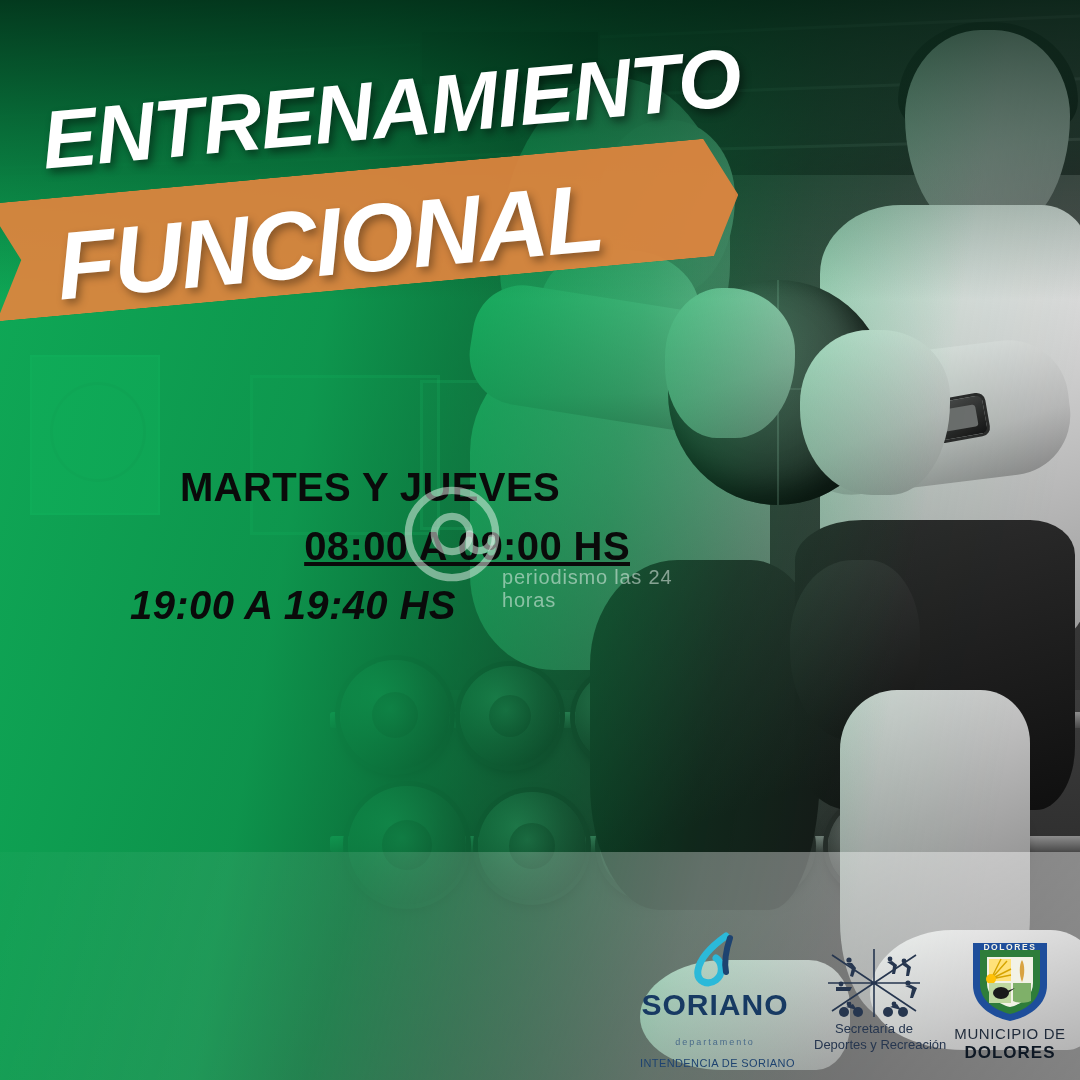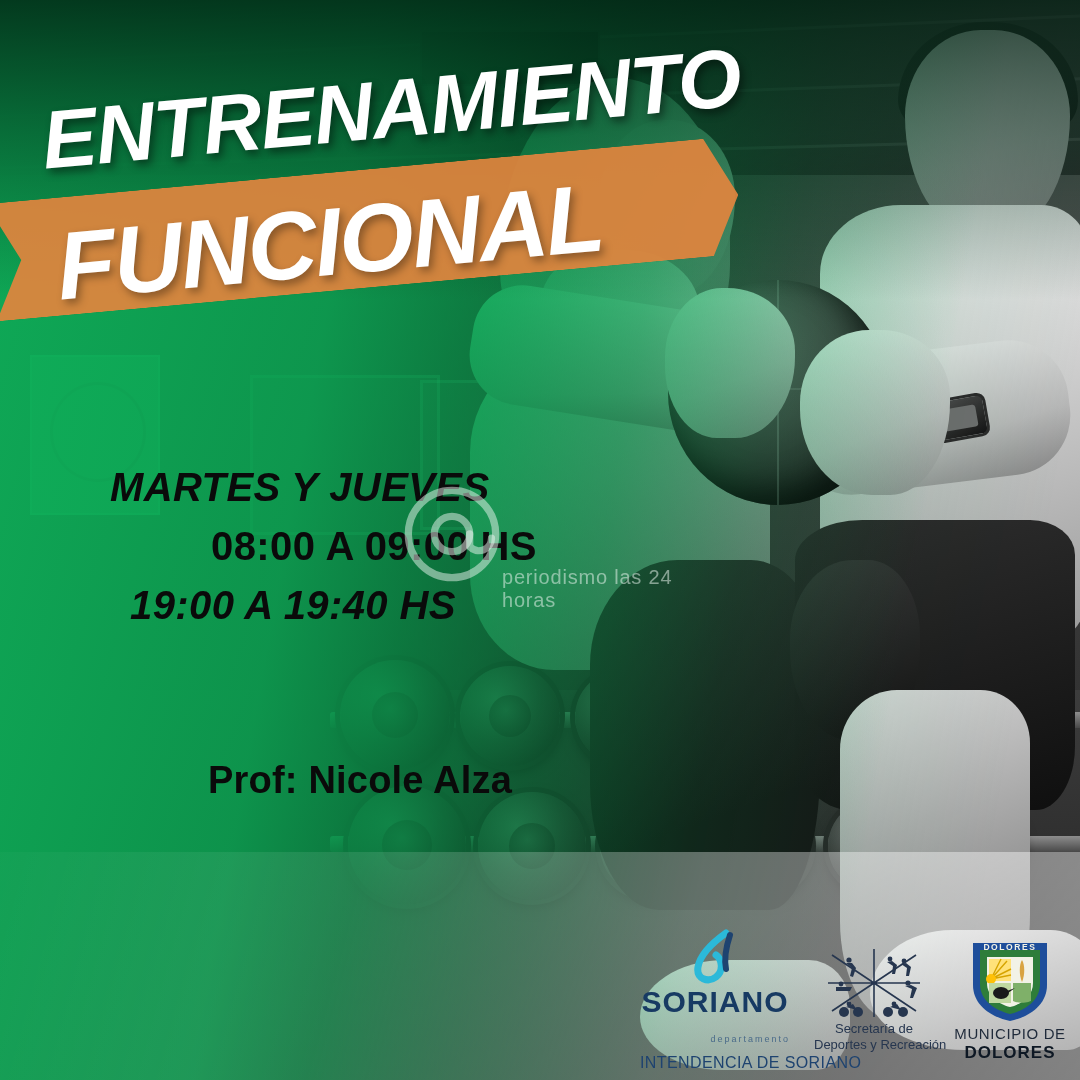--- a/index.html
+++ b/index.html
@@ -154,22 +154,22 @@
   .hl-bot{position:absolute;left:52px;top:126px;
     transform:rotate(-5.2deg);transform-origin:left top;
     font-size:96px;font-weight:700;font-style:italic;letter-spacing:-2px;
     color:#ffffff;white-space:nowrap;
     text-shadow:3px 5px 9px rgba(0,0,0,.35);}
 
   
   .sched{position:absolute;left:110px;top:458px;width:520px;color:#0a0a0a;}
   .sched div{font-size:40px;font-weight:700;line-height:1.48;letter-spacing:.4px;
     white-space:nowrap;}
-  .sched .l1{text-align:left;font-style:italic;}
-  .sched .l2{text-align:center;padding-left:8px;}
+  .sched .l1{text-align:center;}
+  .sched .l2{text-align:right;padding-left:8px;text-decoration:underline;}
   .sched .l3{text-align:left;padding-left:20px;font-style:italic;}
 
   .staff{position:absolute;left:70px;top:758px;width:580px;color:#0a0a0a;text-align:center;}
   .staff .s1{font-size:38px;font-weight:700;line-height:1.18;letter-spacing:.2px;white-space:nowrap;}
   .staff .s2{font-size:38px;font-weight:700;line-height:1.18;letter-spacing:.2px;white-space:nowrap;}
   .staff .s3{font-size:37px;font-weight:700;line-height:1.30;letter-spacing:.6px;white-space:nowrap;}
 
   
   .wm{position:absolute;left:400px;top:480px;width:330px;height:120px;
     color:rgba(236,246,240,.46);pointer-events:none;}
@@ -180,22 +180,22 @@
   .wm-sub{position:absolute;left:102px;top:86px;font-size:20px;letter-spacing:.8px;
     color:rgba(236,246,240,.52);}
 
   
   .logos{position:absolute;left:640px;top:930px;width:430px;height:140px;
     display:flex;align-items:center;gap:0;}
   .logo-soriano{position:relative;width:150px;text-align:center;}
   .sor-note{width:150px;height:58px;position:relative;}
   .sor-note svg{position:absolute;left:50%;top:0;transform:translateX(-50%);}
   .sor-name{font-size:30px;font-weight:700;letter-spacing:1px;color:#173a63;line-height:1;}
-  .sor-dep{font-size:9px;letter-spacing:2px;color:#4a6b8a;margin-top:17px;text-align:right;}
-  .sor-sub{font-size:16px;letter-spacing:.4px;color:#1e4370;margin-top:10px;white-space:nowrap;}
+  .sor-dep{font-size:9px;letter-spacing:2px;color:#4a6b8a;margin-top:17px;}
+  .sor-sub{font-size:11px;letter-spacing:.4px;color:#1e4370;margin-top:10px;white-space:nowrap;}
 
   .divider{width:2px;height:92px;background:rgba(30,50,80,.55);margin:0 12px;}
 
   .logo-sec{position:relative;width:120px;text-align:center;}
   .sec-mark{width:120px;height:74px;position:relative;}
   .sec-mark svg{position:absolute;left:50%;top:0;transform:translateX(-50%);}
   .sec-t1{font-size:13px;color:#26364f;line-height:1.25;white-space:nowrap;}
   .sec-t2{font-size:13px;color:#26364f;line-height:1.25;white-space:nowrap;}
 
   .logo-dol{position:relative;width:140px;text-align:center;margin-left:6px;}
@@ -294,21 +294,20 @@
       <svg viewBox="0 0 100 100" fill="none" stroke="rgba(236,246,240,.5)" stroke-width="7">
         <circle cx="50" cy="50" r="42"></circle>
         <circle cx="50" cy="50" r="17"></circle>
         <path d="M67 50 V62 a12 12 0 0 0 21 -8" stroke-linecap="round"></path>
       </svg>
     </span>
     <div class="wm-sub">periodismo las 24 horas</div>
   </div>
 
   <div class="staff">
-    <div class="s1">Prof: Nicole Alza</div>
   </div>
 
   <div class="logos">
 
     <div class="logo-soriano">
       <div class="sor-note">
         <svg width="66" height="58" viewBox="0 0 66 58" fill="none">
           <path d="M44 4 C30 14 18 26 16 38 C14 50 26 54 34 48 C42 42 40 30 34 26" stroke="#2BB9D9" stroke-width="7" stroke-linecap="round" fill="none"></path>
           <path d="M48 6 C44 18 42 30 44 40" stroke="#1E4370" stroke-width="6" stroke-linecap="round" fill="none"></path>
         </svg>

